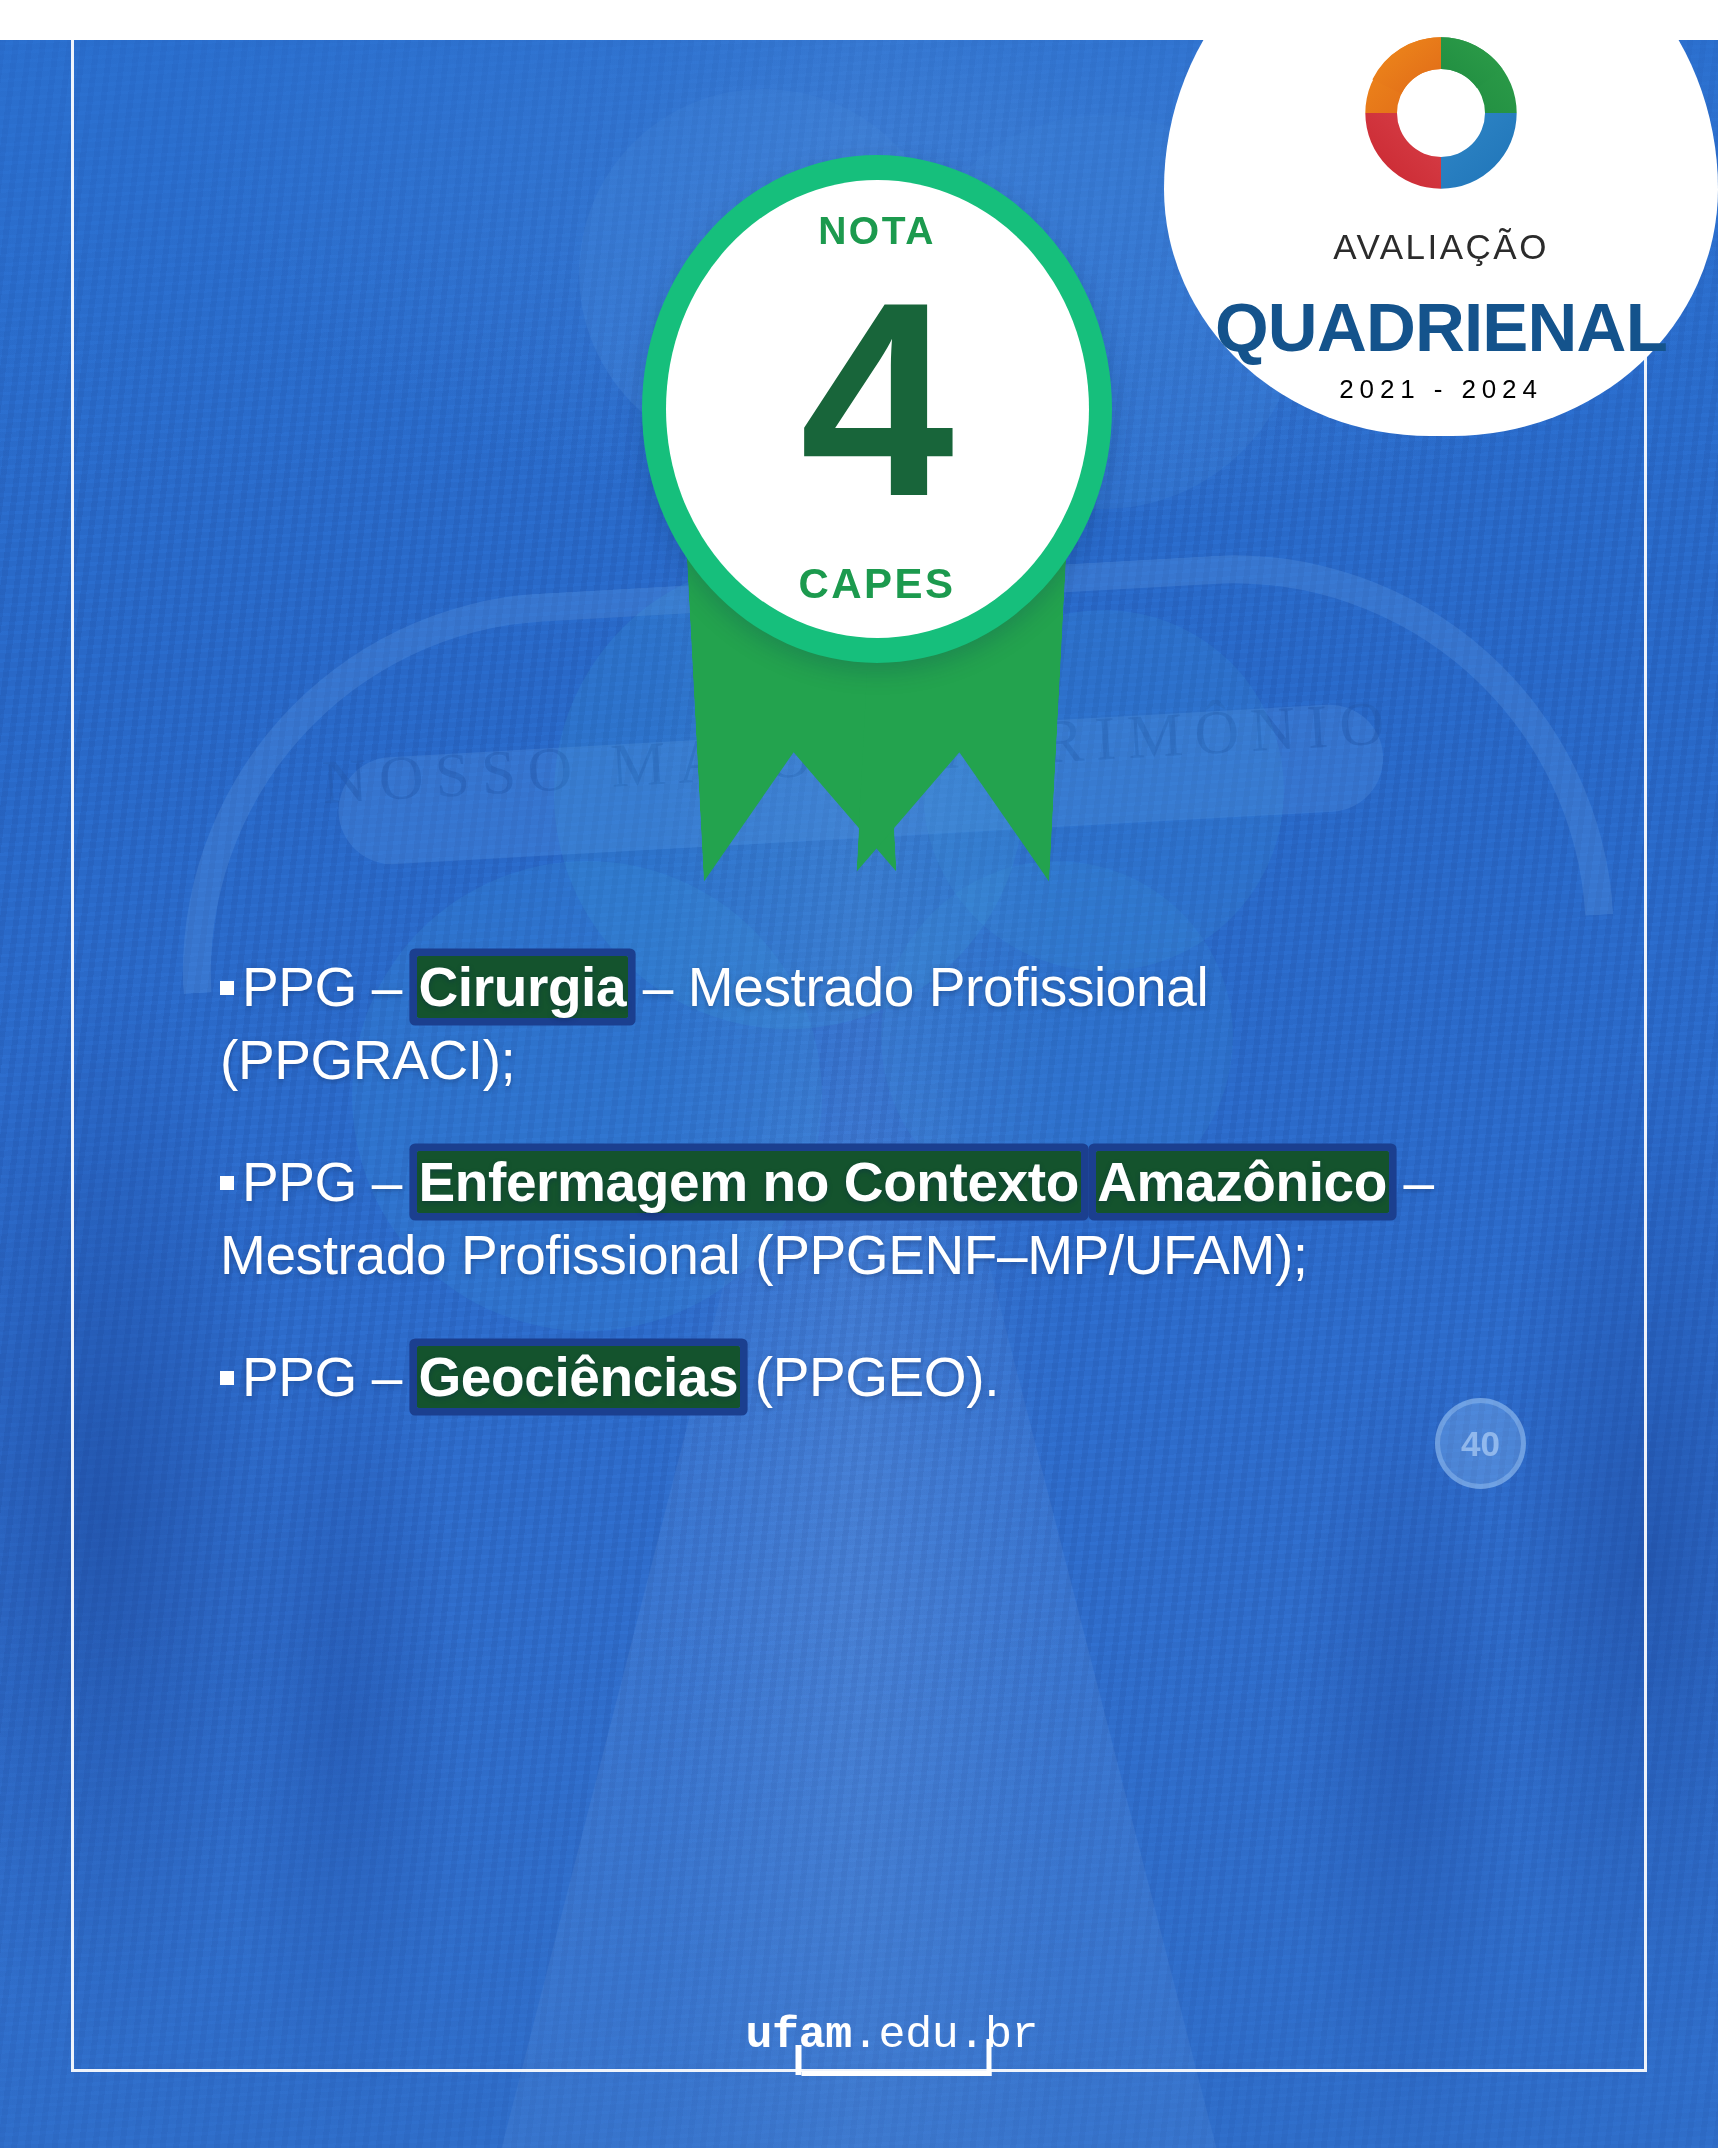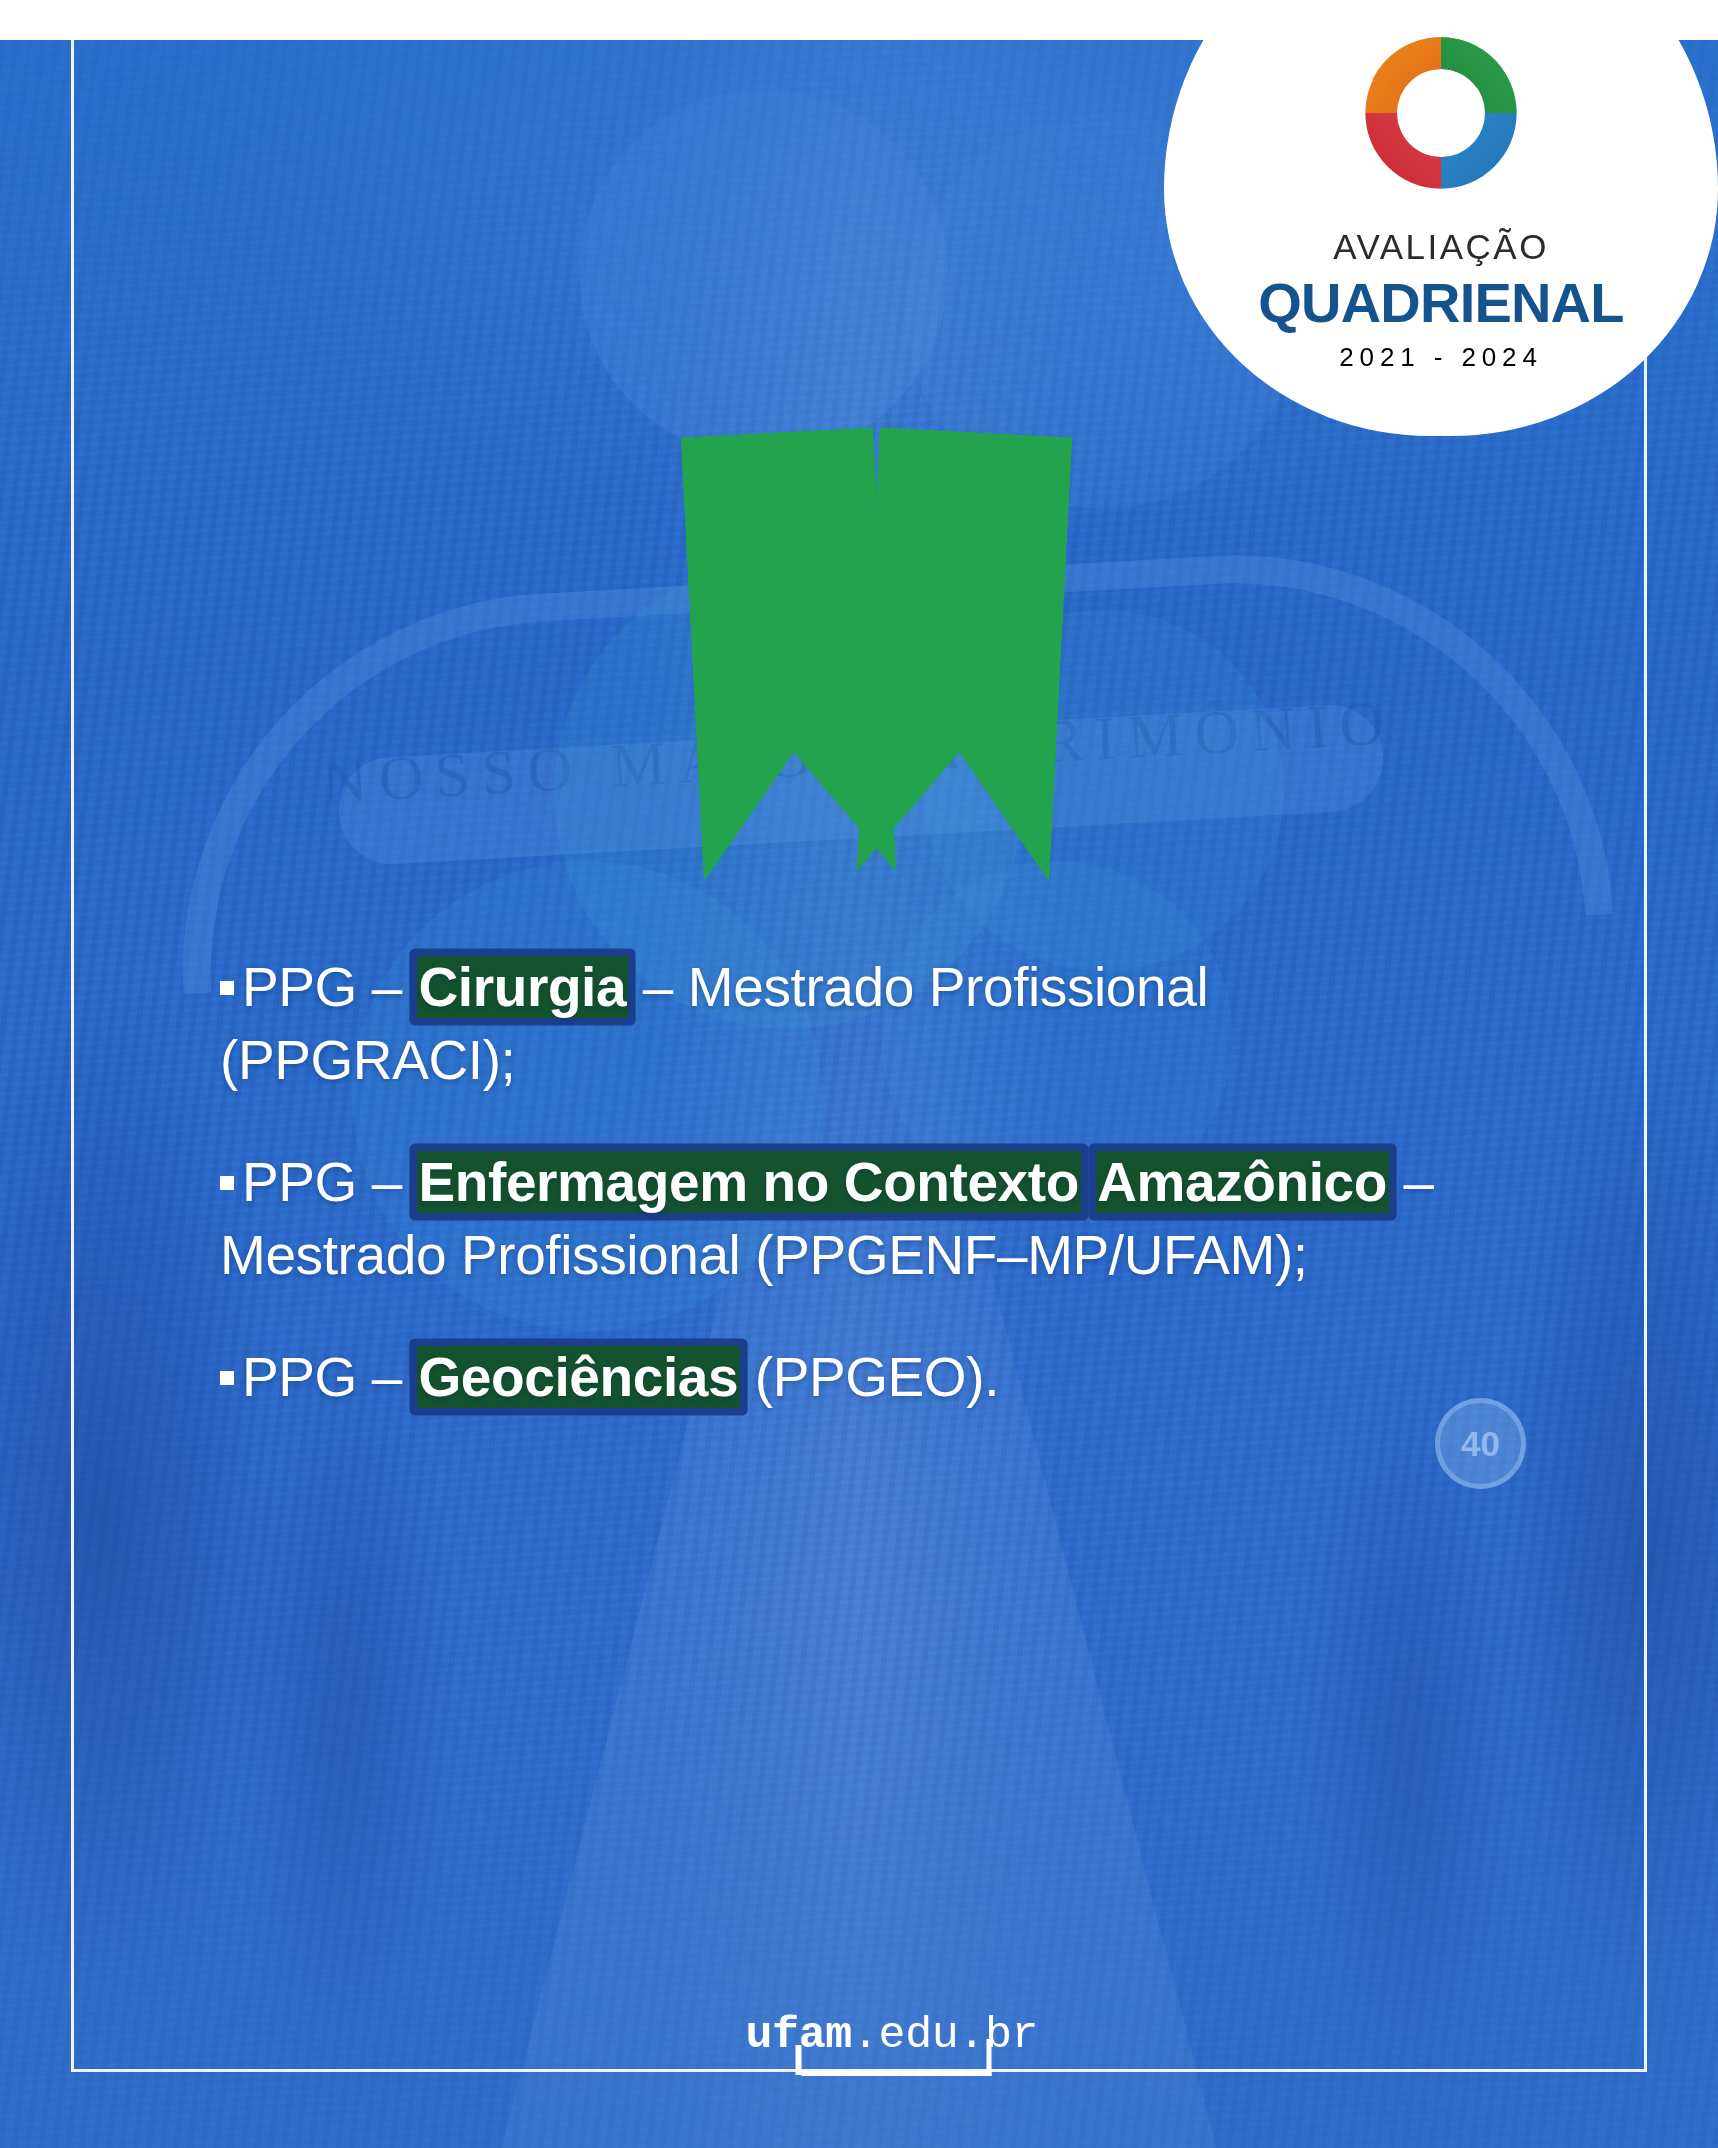--- a/index.html
+++ b/index.html
@@ -135,22 +135,22 @@
     position:absolute;left:0;right:0;top:126px;
     display:flex;flex-direction:column;align-items:center;
   }
   .quad-ring{width:176px;height:176px;position:relative;}
   .quad-ring svg{display:block;width:176px;height:176px;}
   .quad-aval{
     margin-top:26px;
     font-size:35px;letter-spacing:2.5px;color:#2b2b2b;font-weight:400;
   }
   .quad-name{
-    margin-top:3px;
-    font-size:56px;font-weight:bold;letter-spacing:-0.8px;color:#14538c;
+    margin-top:21px;
+    font-size:69px;font-weight:bold;letter-spacing:-0.8px;color:#14538c;
   }
   .quad-years{
     margin-top:6.7px;
     font-size:26px;letter-spacing:5.9px;color:#000000;
   }
 
   
   .medal{
     position:absolute;
     left:642px;top:155px;
@@ -315,20 +315,29 @@
       <div class="quad-name">QUADRIENAL</div>
       <div class="quad-years">2021 - 2024</div>
     </div>
   </div>
 
   <div class="medal">
     <div class="ribbon">
       <div class="ribbon-tail tail-l"></div>
       <div class="ribbon-tail tail-r"></div>
     </div>
+    <div class="disc">
+      <div class="rivet rivet-l"></div>
+      <div class="rivet rivet-r"></div>
+      <div class="disc-inner">
+        <div class="disc-top">NOTA</div>
+        <div class="disc-grade">4</div>
+        <div class="disc-bot">CAPES</div>
+      </div>
+    </div>
   </div>
 
   <div class="list">
 
     <div class="item">
       <span class="bullet"></span><span>PPG – </span><span class="hl">Cirurgia</span><span> – Mestrado Profissional (PPGRACI);</span>
     </div>
 
 
     <div class="item">

